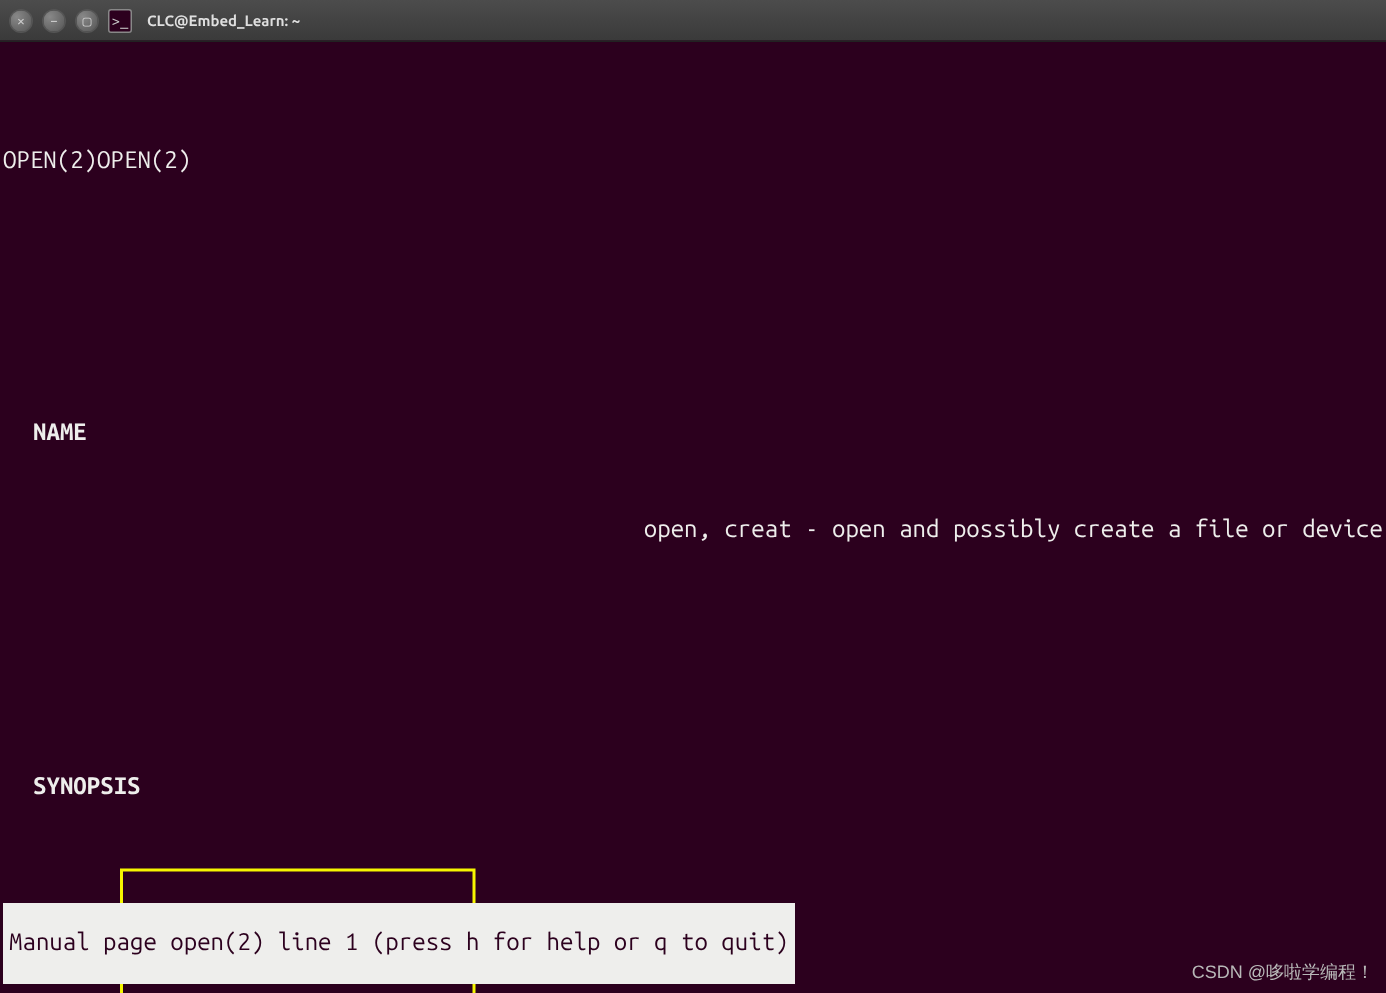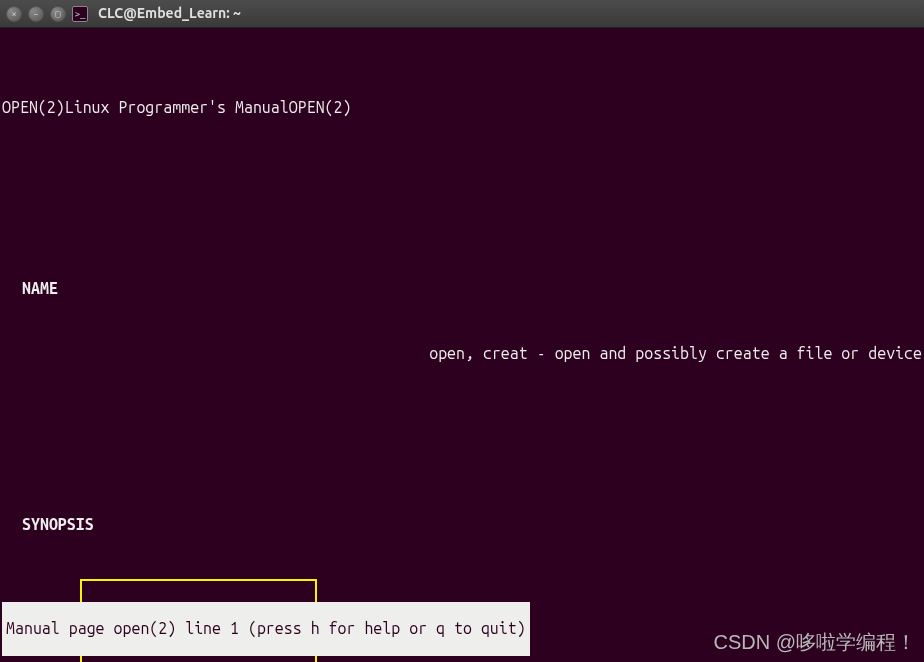--- a/index.html
+++ b/index.html
@@ -26,53 +26,52 @@
     width: 16px; height: 16px; border-radius: 50%;
     border: 1px solid #555;
     background: radial-gradient(circle at 30% 30%, #888, #555);
     display: inline-flex; align-items: center; justify-content: center;
     font-size: 10px; color: #ccc;
   }
   .titlebar .icon-term {
     width: 16px; height: 16px; background:#2c001e; border:1px solid #888; border-radius:2px;
     display:inline-flex; align-items:center; justify-content:center; font-size:10px; color:#ccc;
   }
-  .titlebar .title { color:#dfdfdf; font-family:"Ubuntu", sans-serif; font-size:14px; font-weight:bold; margin-left:4px;}
+  .titlebar .title { color:#dfdfdf; font-family:"Ubuntu", sans-serif; font-size:10px; font-weight:bold; margin-left:4px;}
   .term { padding: 4px 2px 0 2px; white-space: pre; }
   .header-row { display:flex; justify-content:flex-start; }
   .bold { font-weight: bold; margin-left: 20px; }
   .indent1 { padding-left: 70px; text-align: right; }
   .box { border: 2px solid #f5f500; padding: 2px 8px; margin-left: 60px; display:inline-block; }
   .statusbar {
     position: absolute; bottom: 6px; left: 2px;
     background: #eeeeec; color: #2c001e;
     padding: 16px 4px; font-weight: normal;
   }
   .watermark {
     position:absolute; bottom:6px; right:8px;
     font-family:"Microsoft YaHei", sans-serif;
-    font-size:20px; color:#b8b8b8;
+    font-size:12px; color:#b8b8b8;
   }
 </style>
 </head>
 <body>
 
 <div class="titlebar">
   <span class="win-btn">×</span>
   <span class="win-btn">–</span>
   <span class="win-btn">▢</span>
   <span class="icon-term">&gt;_</span>
   <span class="title">CLC@Embed_Learn: ~</span>
 </div>
 
 <div class="term">
 
   <div class="header-row">
     <span>OPEN(2)</span>
-    <span>Linux Programmer's Manual</span>
     <span>OPEN(2)</span>
   </div>
 
   <div style="height:30px"></div>
 
   <div class="bold">NAME</div>
   <div class="indent1">open, creat - open and possibly create a file or device</div>
 
   <div style="height:20px"></div>
 

